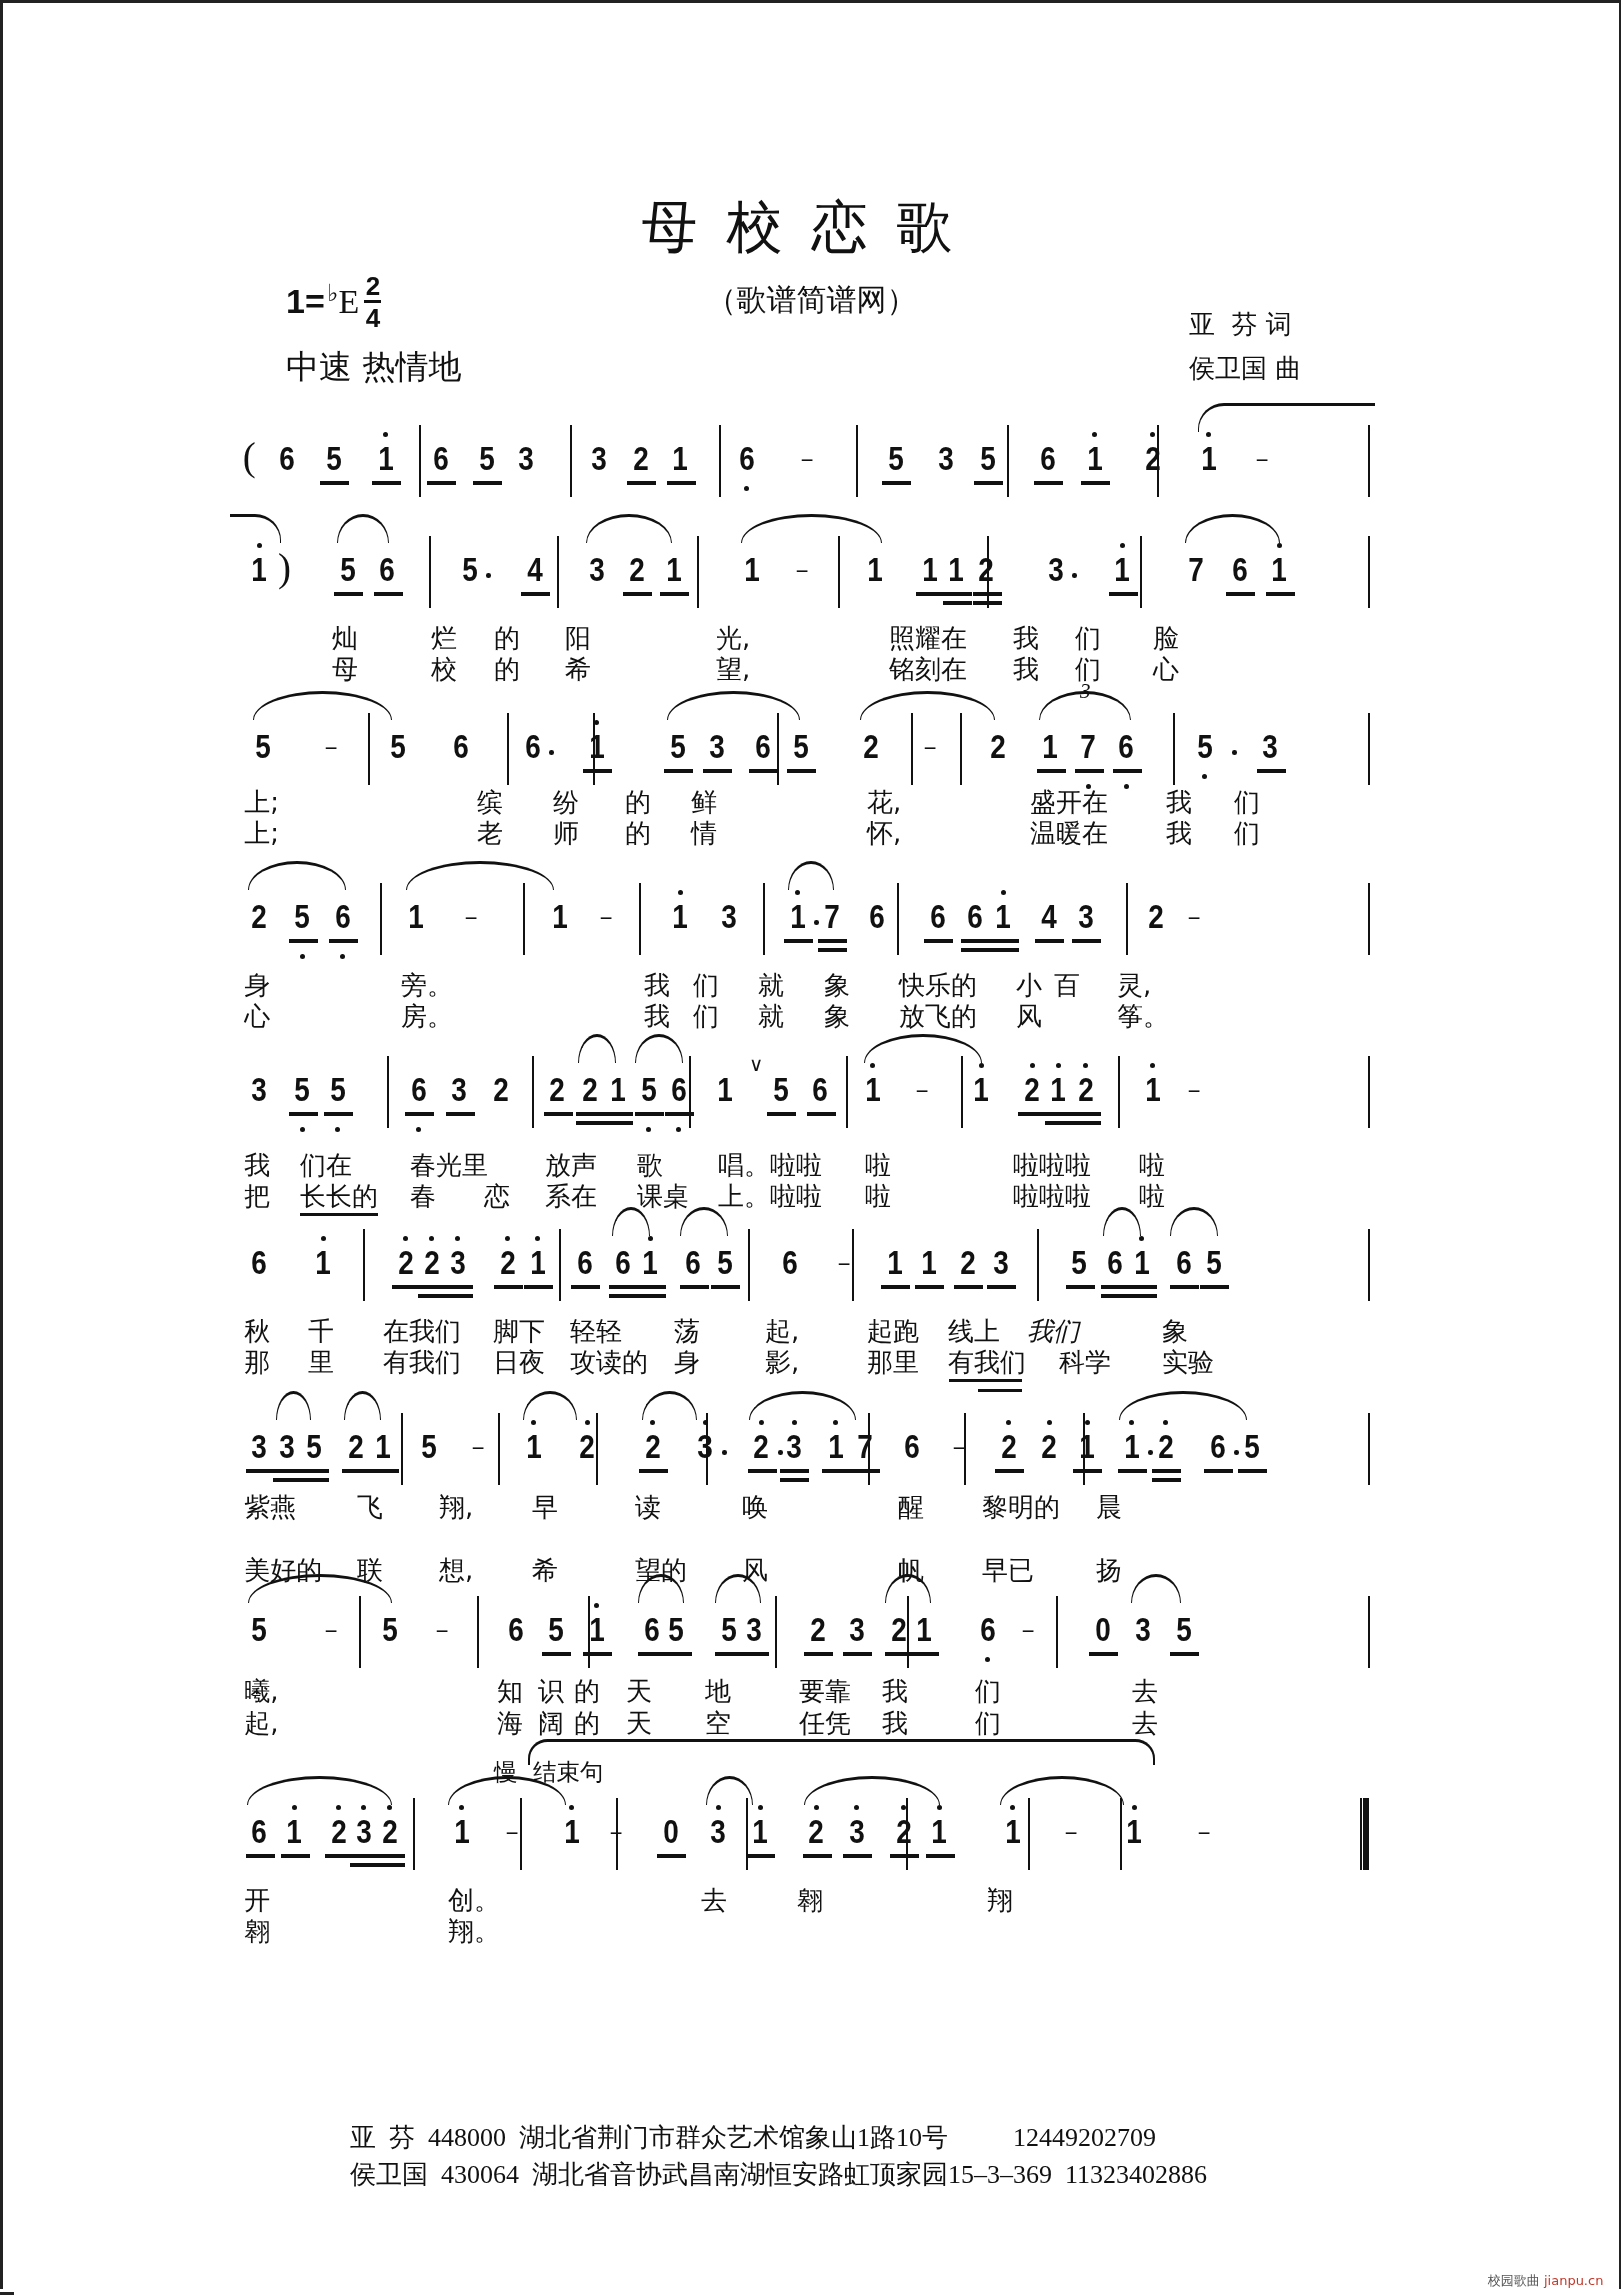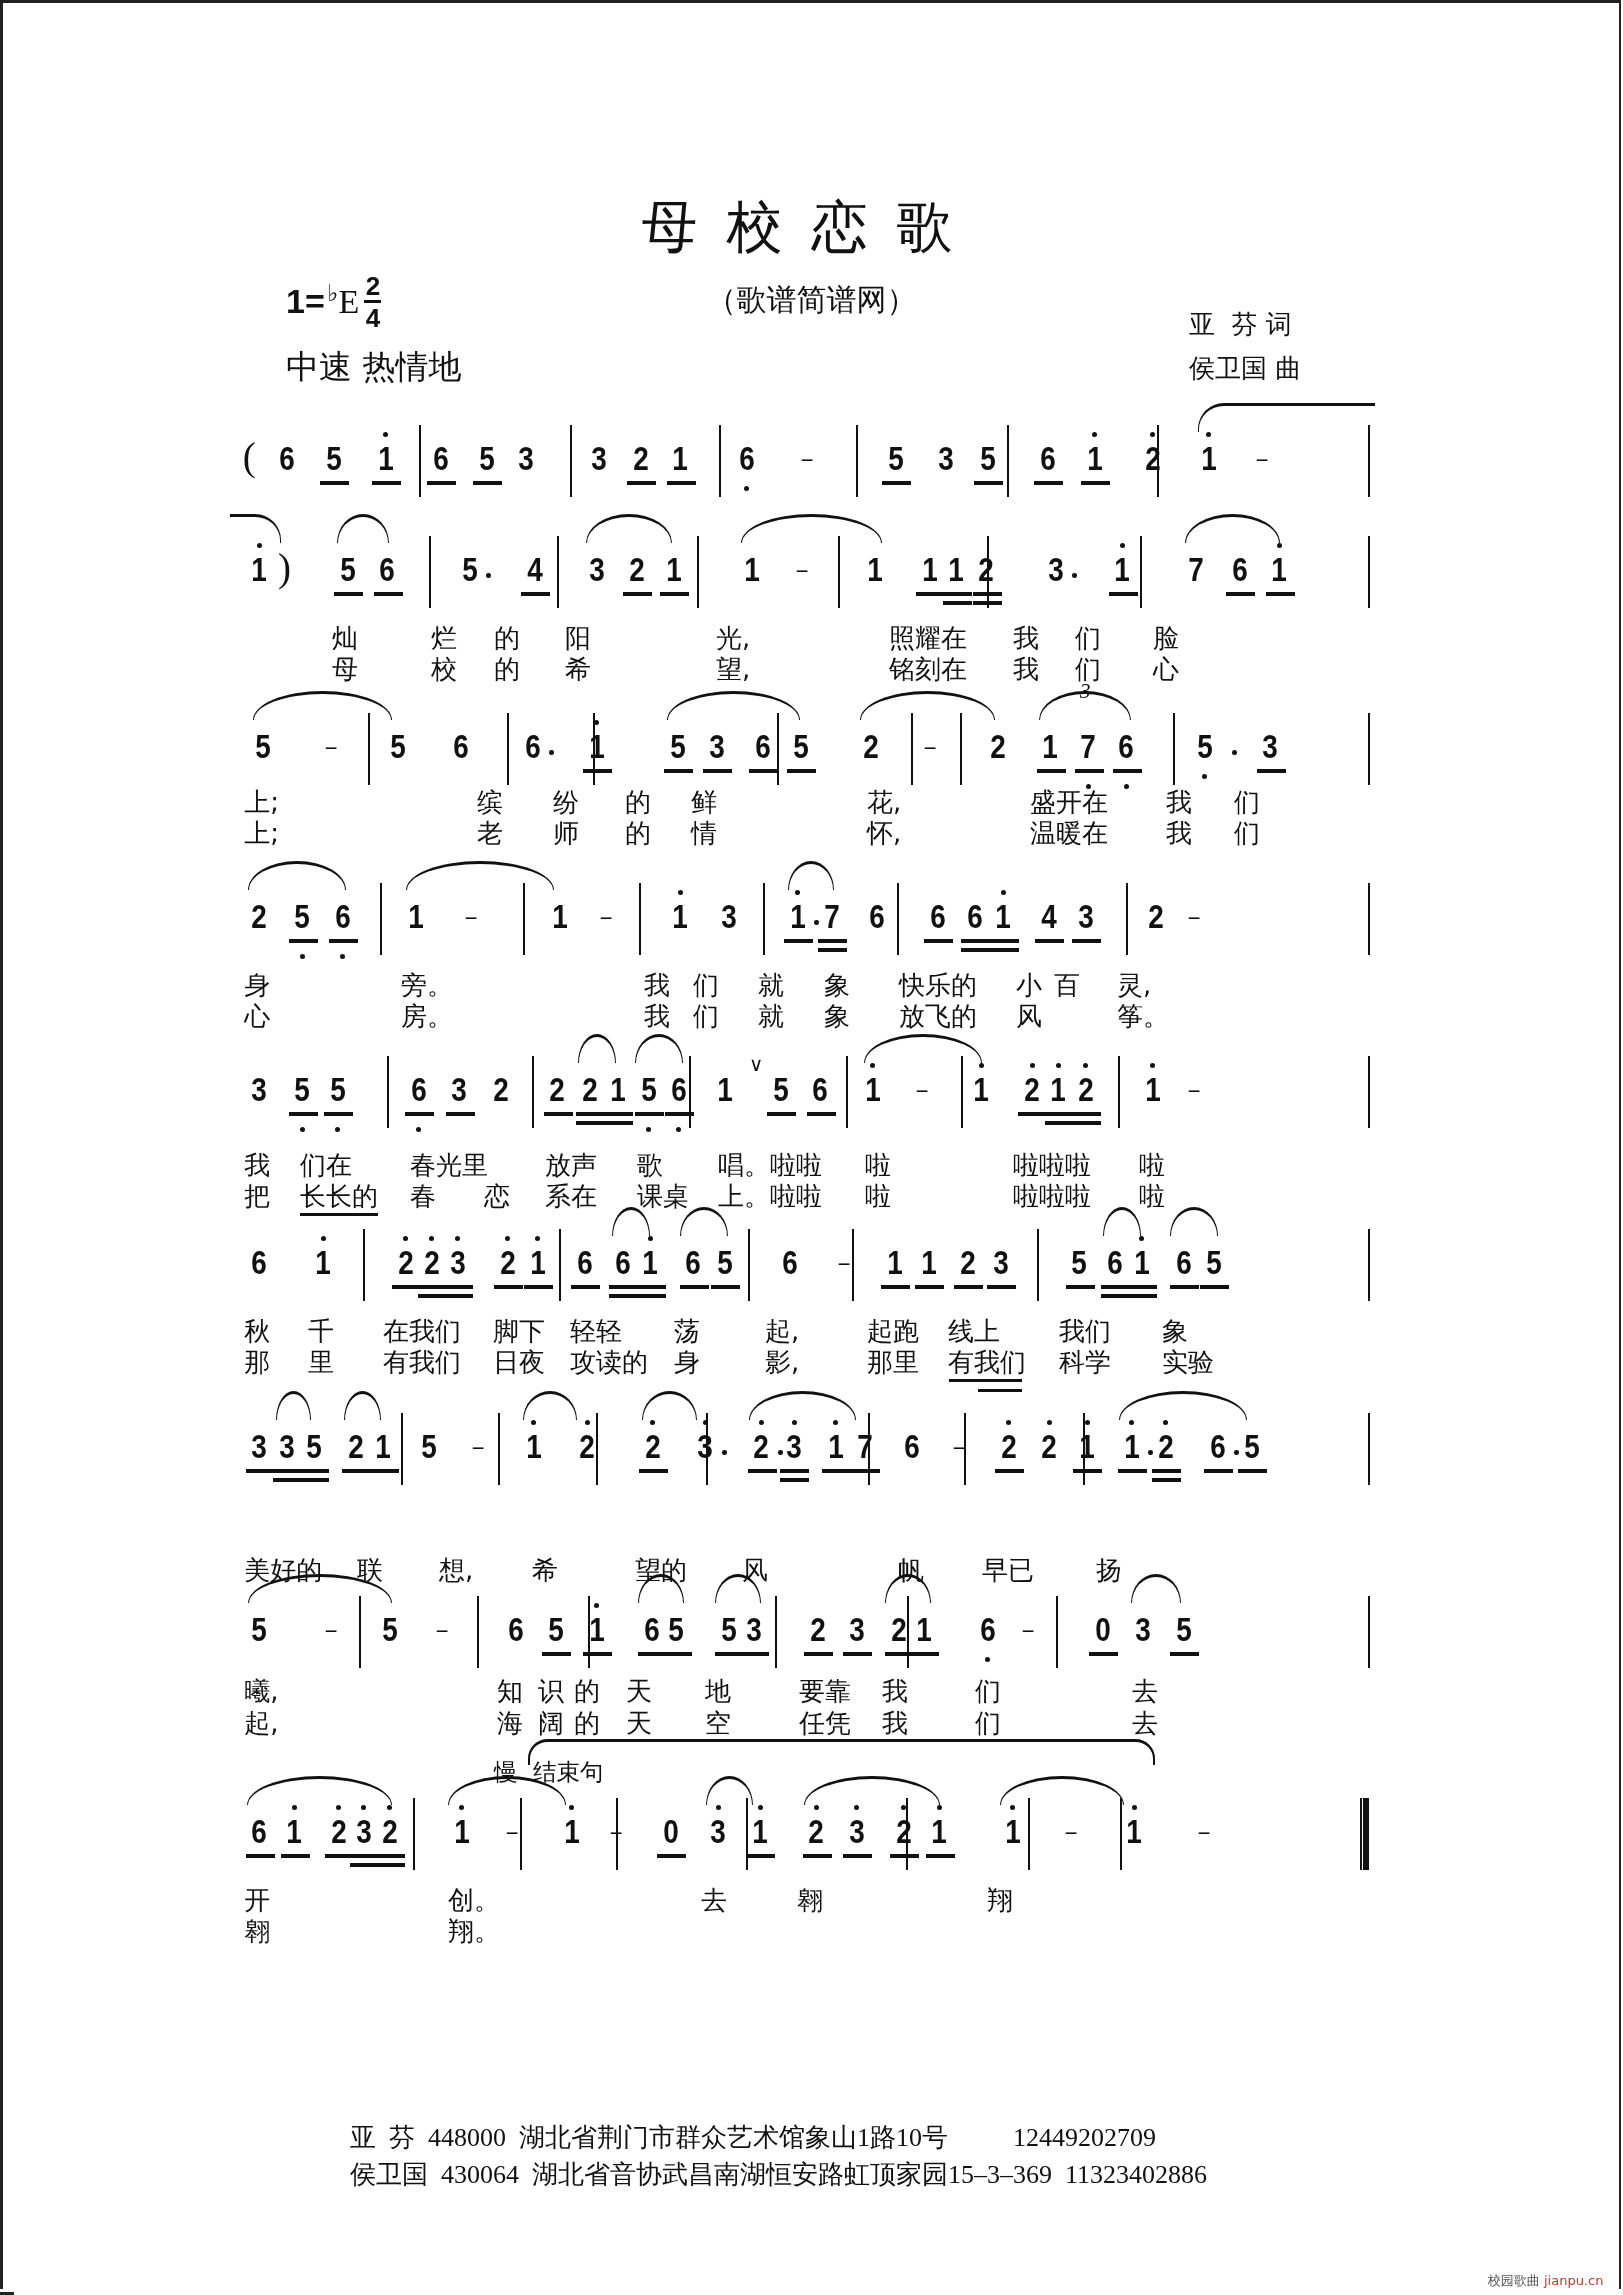--- a/index.html
+++ b/index.html
@@ -505,21 +505,21 @@
       <div class="lyric" style="top: 85px;">
         <span style="left: 9.2px;">秋</span>
         <span style="left: 73px;">千</span>
         <span style="left: 148px;">在我们</span>
         <span style="left: 258px;">脚下</span>
         <span style="left: 335px;">轻轻</span>
         <span style="left: 439px;">荡</span>
         <span style="left: 530px;">起,</span>
         <span style="left: 632px;">起跑</span>
         <span style="left: 713px;">线上</span>
-        <span style="left: 824px;">我们</span>
+        <span style="left: 792px; font-style: italic;">我们</span>
         <span style="left: 927px;">象</span>
       </div>
       <div class="lyric" style="top: 116px;">
         <span style="left: 9.2px;">那</span>
         <span style="left: 73px;">里</span>
         <span style="left: 148px;">有我们</span>
         <span style="left: 258px;">日夜</span>
         <span style="left: 335px;">攻读的</span>
         <span style="left: 439px;">身</span>
         <span style="left: 530px;">影,</span>
@@ -601,20 +601,31 @@
         <span class="bar" style="left: 729px;"></span>
         <span class="bar" style="left: 848px;"></span>
         <span class="bar" style="left: 1133px;"></span>
         <span class="tie" style="left: 41px; width: 35px; top: -22px; height: 29px;"></span>
         <span class="tie" style="left: 109px; width: 37px; top: -22px; height: 29px;"></span>
         <span class="tie" style="left: 288px; width: 54px; top: -22px; height: 29px;"></span>
         <span class="tie" style="left: 407px; width: 55px; top: -22px; height: 29px;"></span>
         <span class="tie" style="left: 514px; width: 107px; top: -22px; height: 29px;"></span>
         <span class="tie" style="left: 884px; width: 128px; top: -22px; height: 29px;"></span>
       </div>
+      <div class="lyric" style="top: 77px;">
+        <span style="left: 9.2px;">紫燕</span>
+        <span style="left: 122px;">飞</span>
+        <span style="left: 204px;">翔,</span>
+        <span style="left: 297px;">早</span>
+        <span style="left: 400px;">读</span>
+        <span style="left: 507px;">唤</span>
+        <span style="left: 663px;">醒</span>
+        <span style="left: 747px;">黎明的</span>
+        <span style="left: 861px;">晨</span>
+      </div>
       <div class="lyric" style="top: 140px;">
         <span style="left: 9.2px;">美好的</span>
         <span style="left: 122px;">联</span>
         <span style="left: 204px;">想,</span>
         <span style="left: 297px;">希</span>
         <span style="left: 400px;">望的</span>
         <span style="left: 507px;">风</span>
         <span style="left: 663px;">帆</span>
         <span style="left: 747px;">早已</span>
         <span style="left: 861px;">扬</span>

